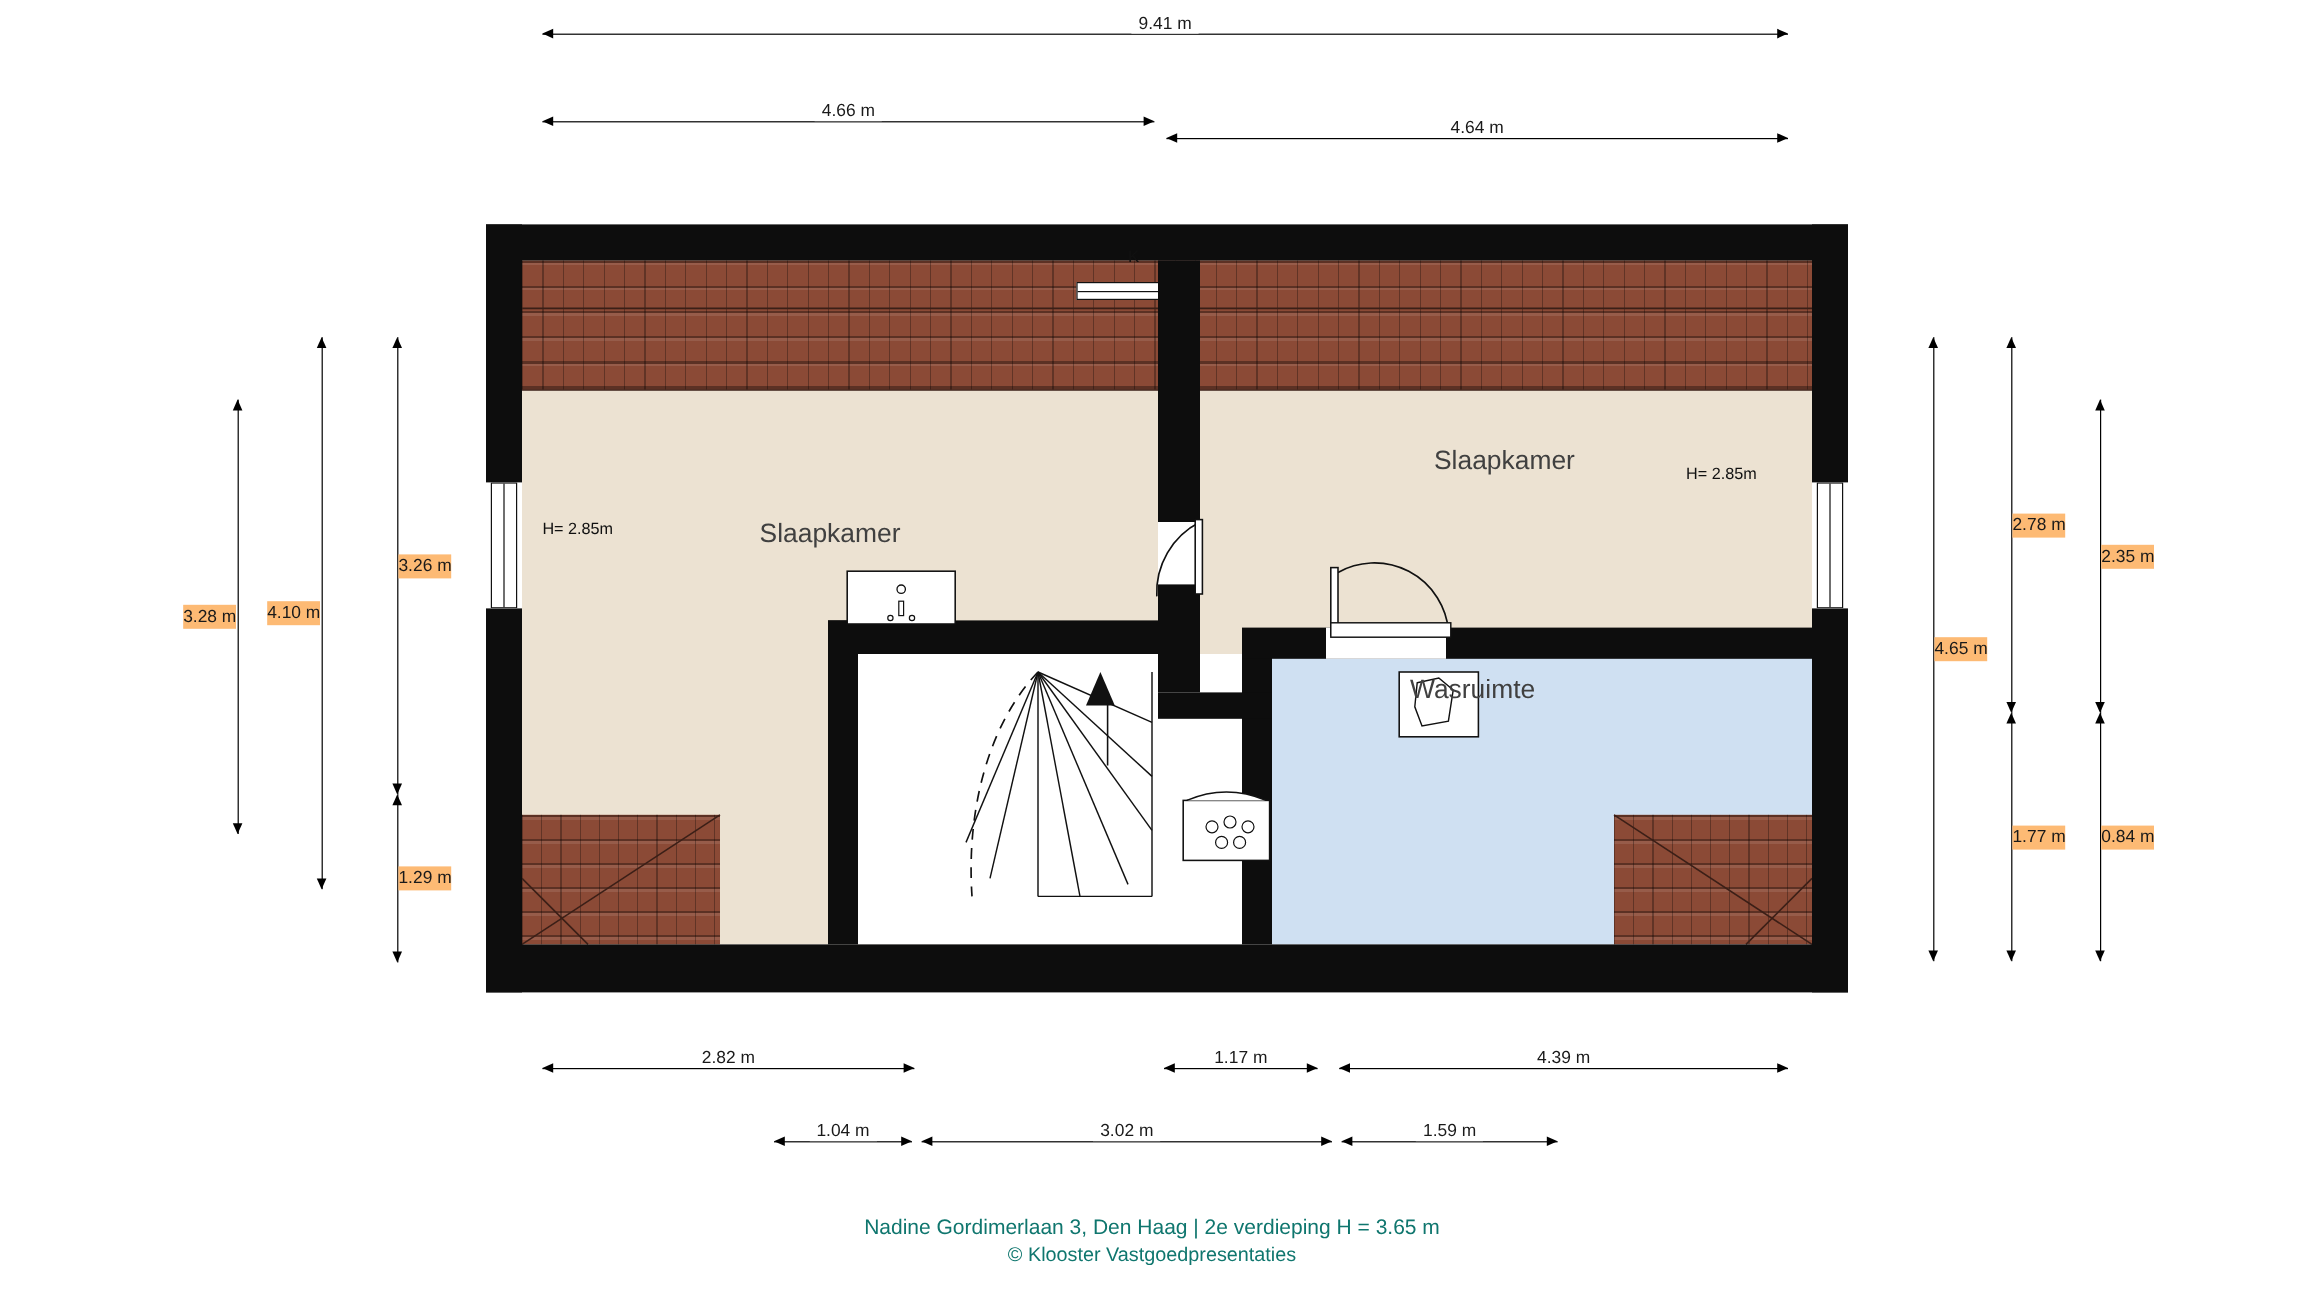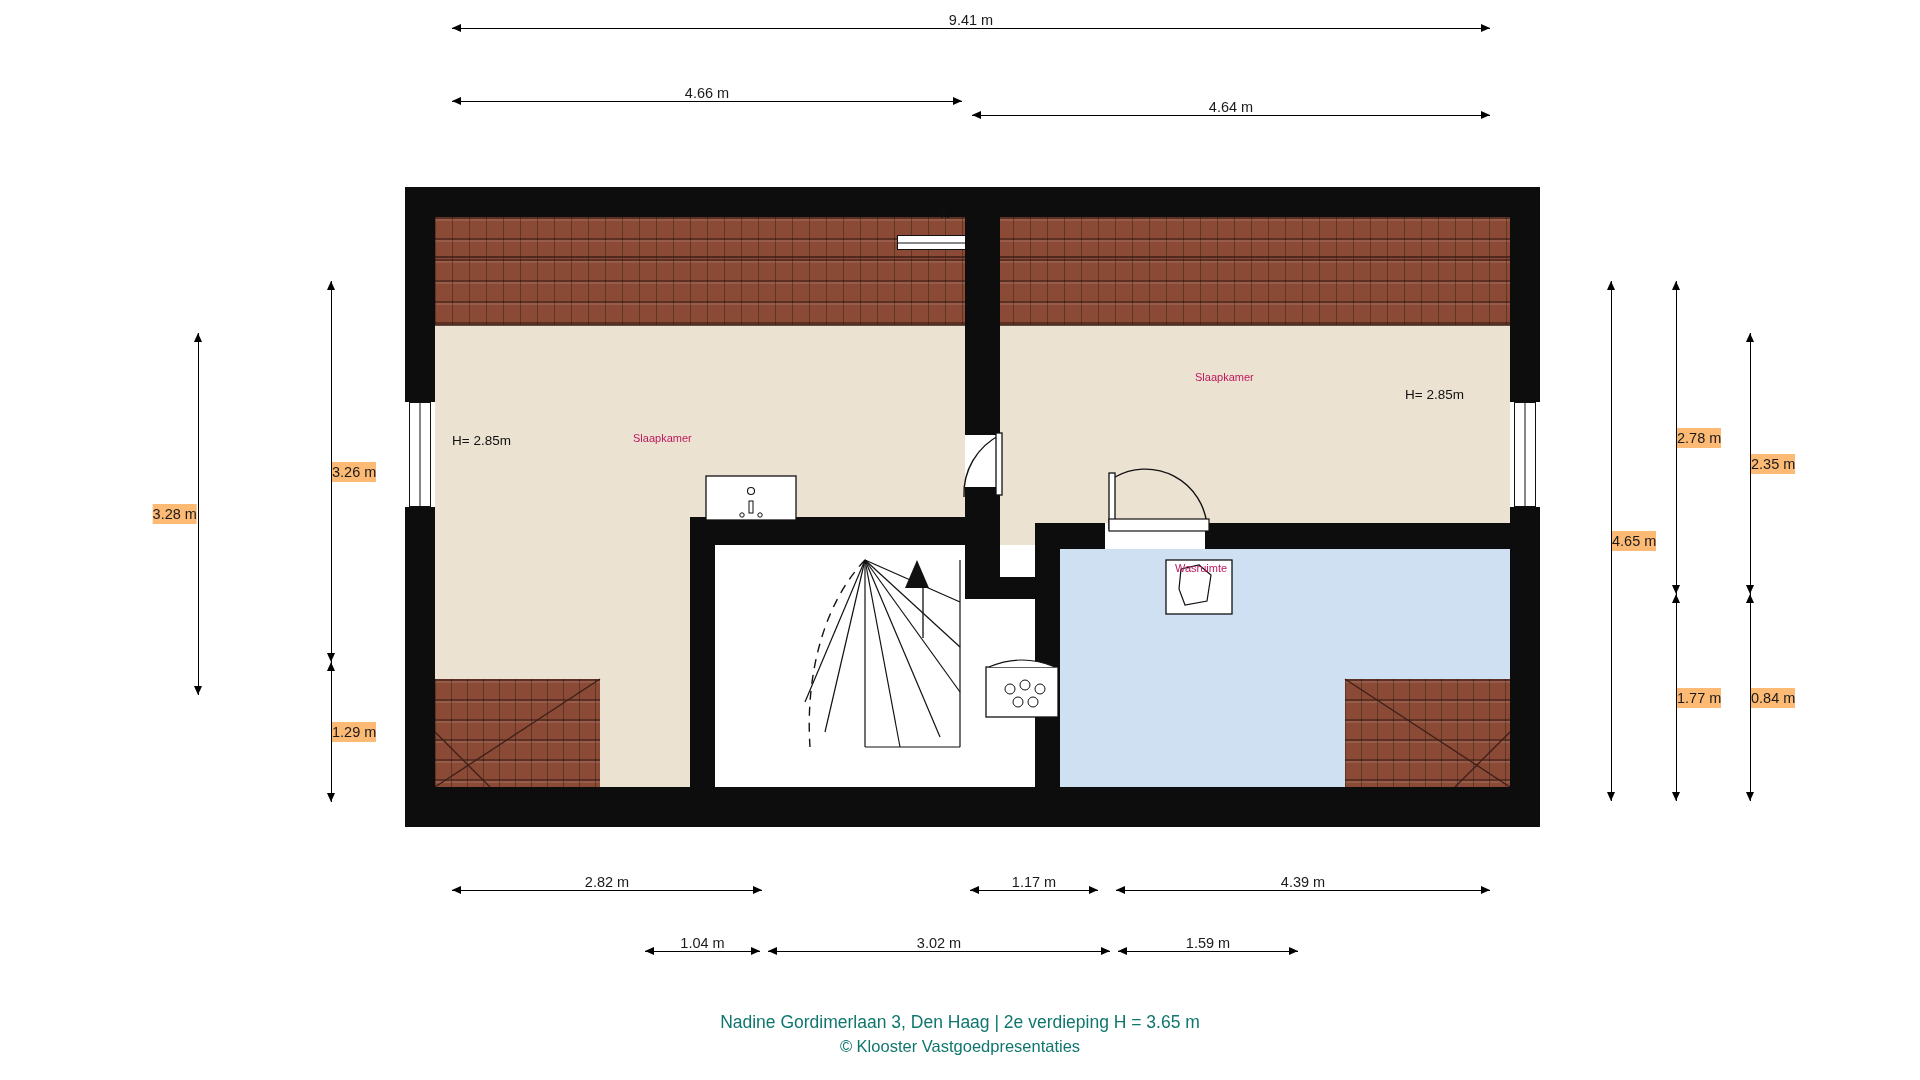--- a/index.html
+++ b/index.html
@@ -115,22 +115,22 @@
       repeating-linear-gradient(to bottom, rgba(0,0,0,0.34) 0 2px, rgba(255,255,255,0.10) 2px 4px, rgba(0,0,0,0) 4px 21px);
   }
   .roof.small {
     background-image:
       repeating-linear-gradient(to right, rgba(0,0,0,0.30) 0 1px, rgba(0,0,0,0) 1px 16px),
       repeating-linear-gradient(to bottom, rgba(0,0,0,0.34) 0 2px, rgba(255,255,255,0.10) 2px 4px, rgba(0,0,0,0) 4px 20px);
   }
 
   .room-label {
     position: absolute;
-    font-size: 11px;
-    color: #be185d;
+    font-size: 22px;
+    color: #404040;
     white-space: nowrap;
   }
   .height-label {
     position: absolute;
     font-size: 13.5px;
     color: #111;
     white-space: nowrap;
   }
   .k-label {
     position: absolute;
@@ -202,20 +202,26 @@
     <div class="lbl">4.64 m</div>
   </div>
 
   <div class="dim dim-v lbl-left" style="left:185px; top:333px; width:26px; height:362px;">
     <div class="line"></div>
     <div class="arrow-t"></div>
     <div class="arrow-b"></div>
     <div class="lbl">3.28 m</div>
   </div>
 
+  <div class="dim dim-v lbl-left" style="left:255px; top:281px; width:26px; height:460px;">
+    <div class="line"></div>
+    <div class="arrow-t"></div>
+    <div class="arrow-b"></div>
+    <div class="lbl">4.10 m</div>
+  </div>
 
   <div class="dim dim-v lbl-right" style="left:318px; top:281px; width:26px; height:381px;">
     <div class="line"></div>
     <div class="arrow-t"></div>
     <div class="arrow-b"></div>
     <div class="lbl">3.26 m</div>
   </div>
 
   <div class="dim dim-v lbl-right" style="left:318px; top:662px; width:26px; height:140px;">
     <div class="line"></div>

